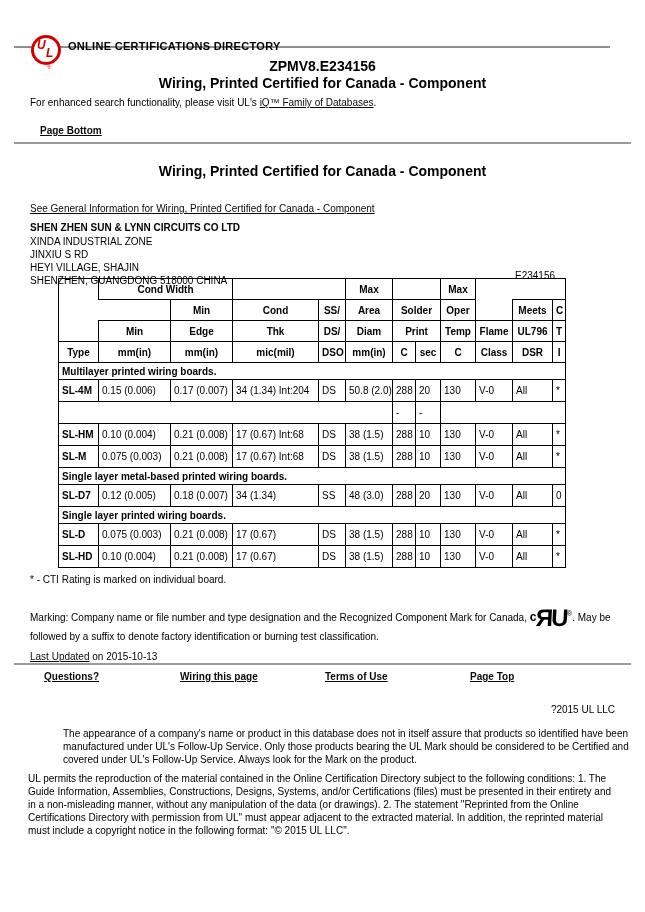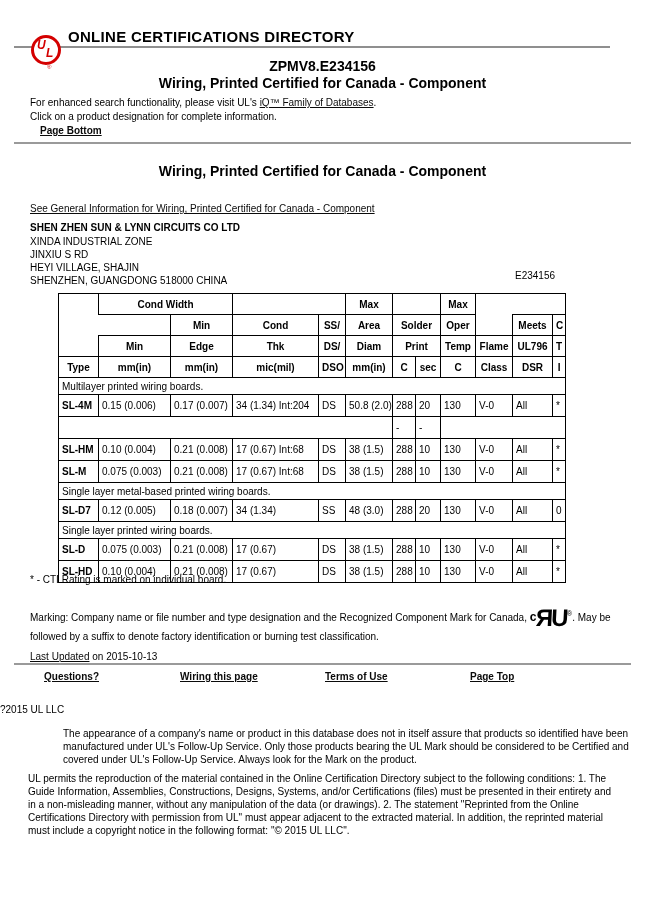--- a/index.html
+++ b/index.html
@@ -13,31 +13,31 @@
   .rule { position:absolute; height:2px; background:#8f8f8f; }
 
   
   .ul-logo { position:absolute; left:31px; top:35px; width:24px; height:24px;
              border:3px solid #d40000; border-radius:50%; background:#fff; z-index:2; }
   .ul-u { position:absolute; left:3px; top:0px; color:#d40000; font-weight:bold;
           font-style:italic; font-size:12px; }
   .ul-l { position:absolute; left:12px; top:8px; color:#d40000; font-weight:bold;
           font-style:italic; font-size:12px; }
   .ul-reg { position:absolute; left:13px; top:26px; color:#d40000; font-size:6px; }
-  .brand { position:absolute; left:68px; top:28px; font-weight:bold; font-size:15px;
+  .brand { position:absolute; left:68px; top:40px; font-weight:bold; font-size:11px;
            letter-spacing:0.3px; }
 
   
   table.spec { border-collapse:collapse; table-layout:fixed; width:507px;
                border:1px solid #000; font-size:10px; }
   table.spec td { border:1px solid #000; padding:2px 3px; white-space:nowrap;
                   overflow:hidden; height:16px; }
   table.spec td.nb { border:none; }
   table.spec td.hd { font-weight:bold; text-align:center; }
-  table.spec td.sec { font-weight:normal; height:12px; }
+  table.spec td.sec { font-weight:bold; height:12px; }
   table.spec td.ty { font-weight:bold; }
   table.spec tr.dr td { height:17px; }
 
   
   .cul-c { font-weight:bold; font-size:12px; }
   .cul-mark { display:inline-block; font-weight:bold; font-size:24px; line-height:24px;
               letter-spacing:-2px; vertical-align:middle; transform:skewX(-3deg); }
   .cul-reg { font-size:7px; vertical-align:super; }
 
   .fineprint { line-height:13px; width:592px; }
@@ -52,36 +52,35 @@
     <span class="ul-u">U</span>
     <span class="ul-l">L</span>
     <span class="ul-reg">®</span>
   </div>
   <div class="brand">ONLINE CERTIFICATIONS DIRECTORY</div>
 
   <div class="abs ctr h1" style="top:58px;">ZPMV8.E234156</div>
   <div class="abs ctr h1" style="top:75px;">Wiring, Printed Certified for Canada - Component</div>
 
   <div class="abs" style="left:30px; top:97px;"><span>For enhanced search functionality, please visit UL's </span><span class="lnk">iQ™ Family of Databases</span><span>.</span></div>
-  <div class="abs" style="left:30px; top:111px;">Click on a product designation for complete information.</div>
   <div class="abs lnk b" style="left:40px; top:125px;">Page Bottom</div>
 
   <div class="rule" style="left:14px; top:142px; width:617px; background:#9a9a9a;"></div>
 
   <div class="abs ctr h1" style="top:163px;">Wiring, Printed Certified for Canada - Component</div>
   <div class="abs lnk" style="left:30px; top:203px;">See General Information for Wiring, Printed Certified for Canada - Component</div>
 
   <div class="abs b" style="left:30px; top:222px;">SHEN ZHEN SUN &amp; LYNN CIRCUITS CO LTD</div>
   <div class="abs" style="left:515px; top:222px;margin-top:48px;">E234156</div>
   <div class="abs" style="left:30px; top:236px;">XINDA INDUSTRIAL ZONE</div>
   <div class="abs" style="left:30px; top:249px;">JINXIU S RD</div>
   <div class="abs" style="left:30px; top:262px;">HEYI VILLAGE, SHAJIN</div>
   <div class="abs" style="left:30px; top:275px;">SHENZHEN, GUANGDONG 518000 CHINA</div>
 
-  <div class="abs" style="left:58px; top:293px;">
+  <div class="abs" style="left:58px; top:278px;">
     <table class="spec">
       <colgroup>
         <col style="width:40px">
           <col style="width:72px">
           <col style="width:62px">
           <col style="width:86px">
         <col style="width:27px">
           <col style="width:47px">
           <col style="width:23px">
           <col style="width:25px">
@@ -250,18 +249,18 @@
 
   <div class="abs" style="left:30px; top:651px;"><span class="lnk">Last Updated</span><span> on 2015-10-13</span></div>
 
   <div class="rule" style="left:14px; top:663px; width:617px; background:#9a9a9a;"></div>
 
   <div class="abs lnk b" style="left:44px; top:671px;">Questions?</div>
   <div class="abs lnk b" style="left:180px; top:671px;">Wiring this page</div>
   <div class="abs lnk b" style="left:325px; top:671px;">Terms of Use</div>
   <div class="abs lnk b" style="left:470px; top:671px;">Page Top</div>
 
-  <div class="abs" style="left:0px; top:704px; width:603px; ">?2015 UL LLC</div>
+  <div class="abs" style="left:12px; top:704px; width:603px; text-align:right;">?2015 UL LLC</div>
 
   <div class="abs fineprint" style="left:28px; top:727px;margin-left:35px;">The appearance of a company's name or product in this database does not in itself assure that products so identified have been manufactured under UL's Follow-Up Service. Only those products bearing the UL Mark should be considered to be Certified and covered under UL's Follow-Up Service. Always look for the Mark on the product.</div>
   <div class="abs fineprint" style="left:28px; top:772px;">UL permits the reproduction of the material contained in the Online Certification Directory subject to the following conditions: 1. The Guide Information, Assemblies, Constructions, Designs, Systems, and/or Certifications (files) must be presented in their entirety and in a non-misleading manner, without any manipulation of the data (or drawings). 2. The statement "Reprinted from the Online Certifications Directory with permission from UL" must appear adjacent to the extracted material. In addition, the reprinted material must include a copyright notice in the following format: "© 2015 UL LLC".</div>
 
 </div>
 
 </body></html>

